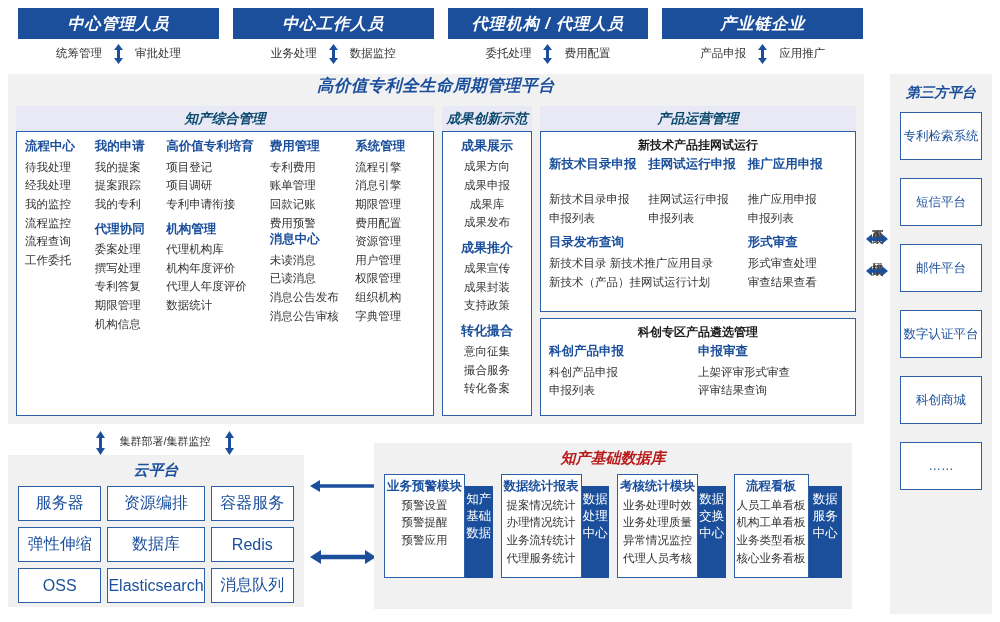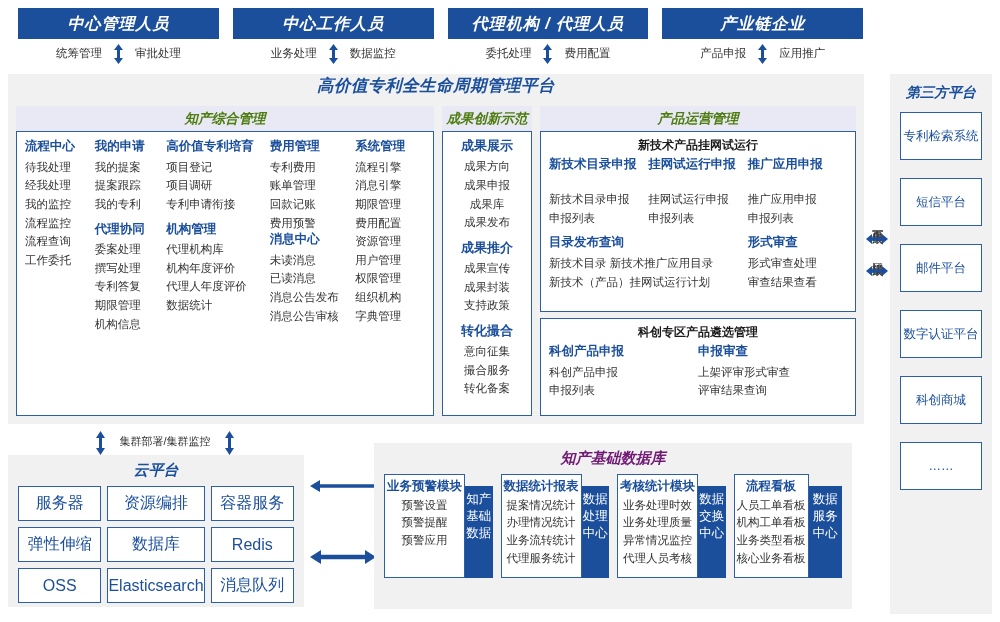--- a/index.html
+++ b/index.html
@@ -29,21 +29,21 @@
   
   .platform{position:absolute;left:8px;top:74px;width:856px;height:350px;background:#f1f1f1;}
   .platform-title{
     text-align:center;font-size:16.5px;font-weight:bold;font-style:italic;color:#1b4f9c;
     padding-top:1px;letter-spacing:.5px;
   }
   .cols{position:absolute;left:8px;top:32px;right:8px;bottom:8px;display:flex;gap:8px;}
 
   .sec{display:flex;flex-direction:column;}
   .sec-title{
-    text-align:center;font-size:13.5px;font-weight:bold;font-style:italic;color:#4d7c0f;
+    text-align:center;font-size:13.5px;font-weight:bold;font-style:italic;color:#0c4a6e;
     background:#e8e9f5;padding:4px 0 3px;
   }
   .sec-body{
     flex:1;border:1.4px solid #2d5fa8;background:#ffffff;padding:7px 8px 6px;
     display:flex;
   }
 
   
   .colgrp{display:flex;flex-direction:column;}
   .h{font-size:12.5px;font-weight:bold;color:#1b4f9c;line-height:1.25;margin-bottom:3px;white-space:nowrap;}
@@ -99,21 +99,21 @@
   .cloud-cell{border:1.3px solid #2d5fa8;background:#fff;height:33px;display:flex;align-items:center;
     justify-content:center;font-size:16px;color:#1b4f9c;}
 
   
   .midarrows{position:absolute;left:310px;top:470px;width:66px;height:110px;}
   .midarrows .a1{position:absolute;left:0;top:8px;}
   .midarrows .a2{position:absolute;left:0;top:78px;}
 
   
   .db{position:absolute;left:374px;top:443px;width:478px;height:166px;background:#f1f1f1;}
-  .db-title{text-align:center;font-size:15px;font-weight:bold;font-style:italic;color:#701a75;padding-top:6px;}
+  .db-title{text-align:center;font-size:15px;font-weight:bold;font-style:italic;color:#b91c1c;padding-top:6px;}
   .db-cols{padding:6px 10px 0;display:flex;gap:8px;}
   .db-col{flex:1;display:flex;flex-direction:row;}
   .db-box{border:1.3px solid #2d5fa8;background:#fff;padding:4px 2px 6px;min-height:92px;}
   .db-box .h{text-align:center;font-size:12.5px;margin-bottom:2px;}
   .db-box .i{text-align:center;font-size:11.5px;line-height:1.55;}
   .db-foot{margin-top:12px;background:#1b4f9c;color:#fff;font-weight:normal;font-size:12.5px;
     text-align:center;padding:5px 0 4px;}
 </style>
 </head>
 <body>

